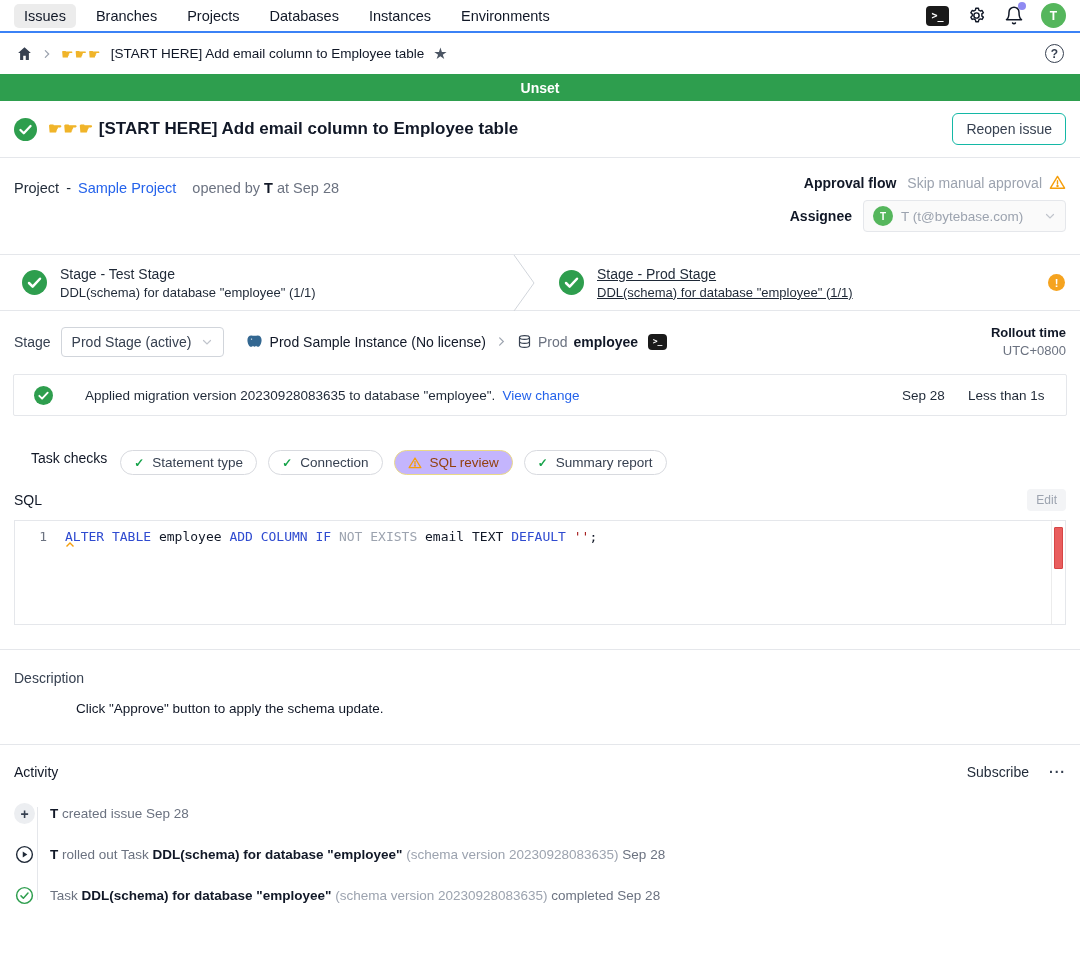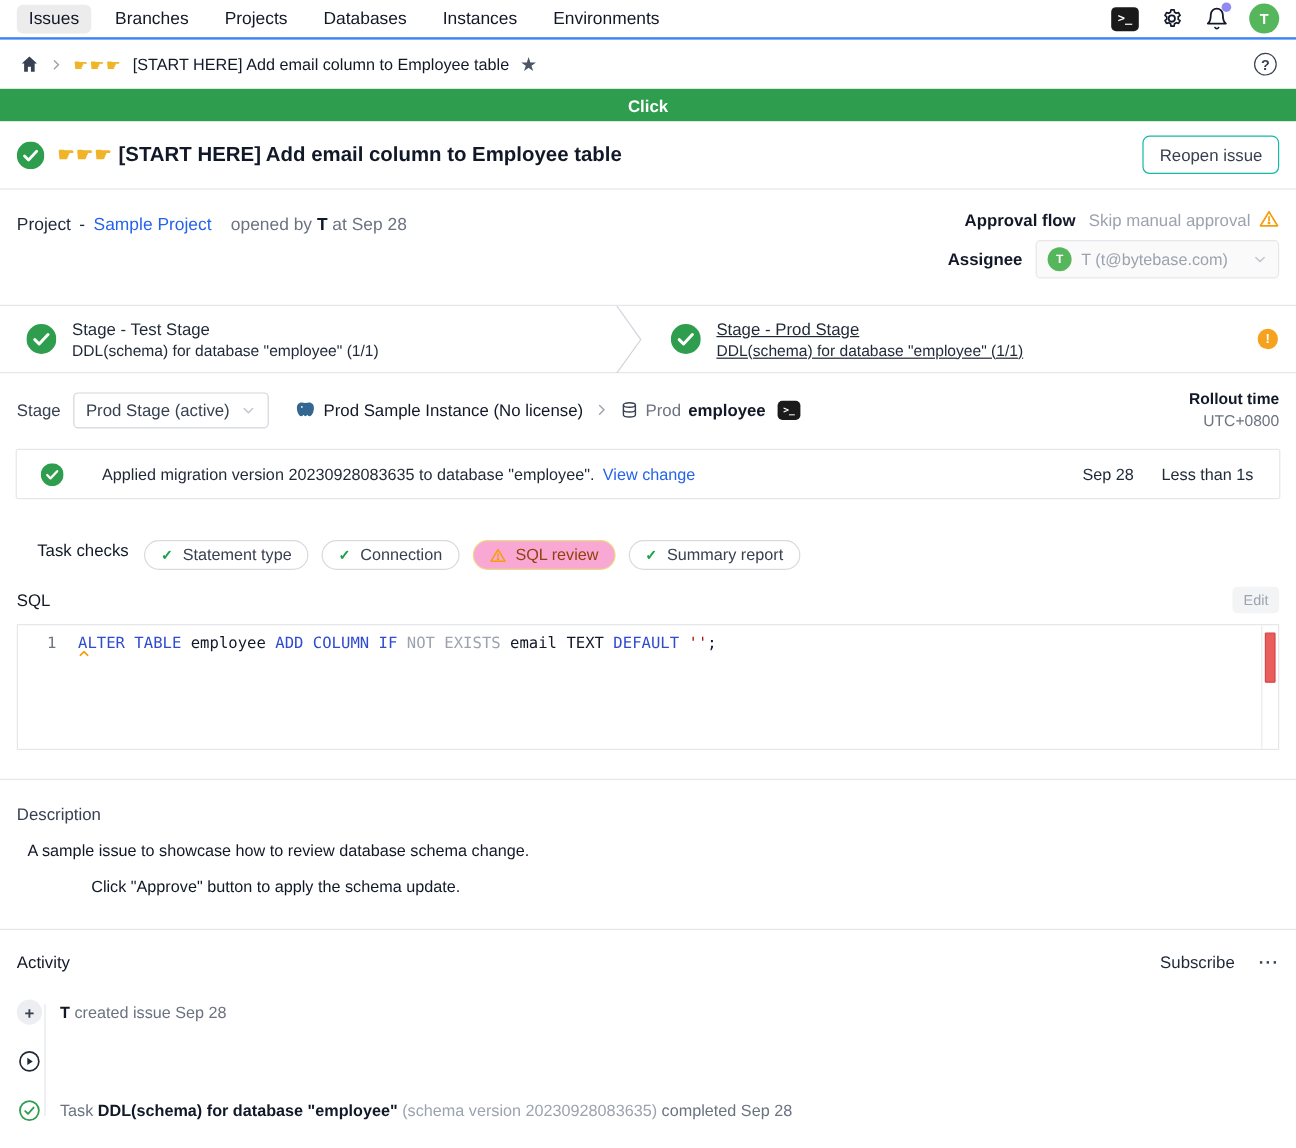--- a/index.html
+++ b/index.html
@@ -100,21 +100,21 @@
   .col-comment { flex:1; padding-left:13px; display:flex; align-items:center; gap:7px; }
   .col-started { width:66px; flex-shrink:0; }
   .col-exec { width:98px; flex-shrink:0; }
 
   
   .task-checks { display:flex; align-items:flex-start; gap:11px; padding:34px 14px 0;margin-left:17px; }
   .task-checks-label { font-size:14px; color:#111827; margin-right:2px; }
   .badge { display:flex; align-items:center; gap:8px; border:1px solid #d8dadf; border-radius:14px;
     padding:4px 13px; font-size:13.5px; color:#374151; background:#fff; cursor:pointer; }
   .badge .tick { color:#16a34a; font-weight:bold; font-size:12px; }
-  .badge.warning { background:#f9a8d4; border-color:#ead987; color:#92400e; }
+  .badge.warning { background:#c4b5fd; border-color:#ead987; color:#92400e; }
 
   
   .sql-section { padding:14px 14px 0; }
   .sql-head { display:flex; align-items:center;text-align:center; }
   .sql-label { font-size:14px; color:#111827; }
   .edit-btn { margin-left:auto; background:#f3f4f6; color:#9ca3af; font-size:12px;
     border-radius:4px; padding:4px 9px; cursor:pointer; }
   .editor { margin-top:9px; border:1px solid #e5e7eb; height:105px; display:flex;
     font-family:"DejaVu Sans Mono", monospace; font-size:13px; }
   .gutter { width:44px; text-align:right; padding:8px 12px 0 0; color:#6b7280; flex-shrink:0; }
@@ -194,21 +194,21 @@
     <svg width="10" height="10" viewBox="0 0 24 24" fill="none" stroke="#9ca3af" stroke-width="3" stroke-linecap="round">
         <path d="M8 4l8 8-8 8"></path>
       </svg>
   </span>
   <span class="pointer">☛☛☛</span>
   <span class="crumb-title">[START HERE] Add email column to Employee table</span>
   <span class="star">★</span>
   <span class="help-circle">?</span>
 </div>
 
-<div class="banner">Click</div>
+<div class="banner">Unset</div>
 
 <div class="title-row">
   <span>
     <svg width="23" height="23" viewBox="0 0 20 20">
       <circle cx="10" cy="10" r="10" fill="#2e9e4e"></circle>
       <path d="M5.6 10.4l2.9 2.9 5.9-6.3" stroke="#fff" stroke-width="2" fill="none" stroke-linecap="round" stroke-linejoin="round"></path>
     </svg>
   </span>
   <div class="issue-title">
     <span class="pointer">☛☛☛</span>
@@ -390,21 +390,20 @@
     <div class="overview">
       <div class="overview-marker"></div>
     </div>
   </div>
 </div>
 
 <hr class="hr">
 
 <div class="description">
   <div class="desc-label">Description</div>
-  <div class="desc-line1">A sample issue to showcase how to review database schema change.</div>
   <div class="desc-line2">Click "Approve" button to apply the schema update.</div>
 </div>
 
 <hr class="hr" style="margin-top:28px;">
 
 <div class="activity">
   <div class="activity-head">
     <span class="activity-title">Activity</span>
     <span class="subscribe">Subscribe</span>
     <span class="more-dots">···</span>
@@ -417,20 +416,21 @@
       <div class="tl-text"><span class="seg-bold">T</span><span class="seg-gray"> created issue Sep 28</span></div>
     </div>
 
     <div class="tl-item">
       <div class="tl-icon">
         <svg width="21" height="21" viewBox="0 0 24 24" fill="none" stroke="#1f2937" stroke-width="1.6">
           <circle cx="12" cy="12" r="9"></circle>
           <path d="M10 8.5l5.2 3.5-5.2 3.5z" fill="#1f2937" stroke="none"></path>
         </svg>
       </div>
+      <div class="tl-text"><span class="seg-bold">T</span><span class="seg-gray"> rolled out Task </span><span class="seg-bold">DDL(schema) for database "employee"</span><span class="seg-light"> (schema version 20230928083635)</span><span class="seg-gray"> Sep 28</span></div>
     </div>
 
     <div class="tl-item">
       <div class="tl-icon">
         <svg width="21" height="21" viewBox="0 0 24 24" fill="none" stroke="#2e9e4e" stroke-width="1.7">
           <circle cx="12" cy="12" r="9"></circle>
           <path d="M8 12.4l2.7 2.7 5.3-6" stroke-linecap="round" stroke-linejoin="round"></path>
         </svg>
       </div>
       <div class="tl-text"><span class="seg-gray">Task </span><span class="seg-bold">DDL(schema) for database "employee"</span><span class="seg-light"> (schema version 20230928083635)</span><span class="seg-gray"> completed Sep 28</span></div>

